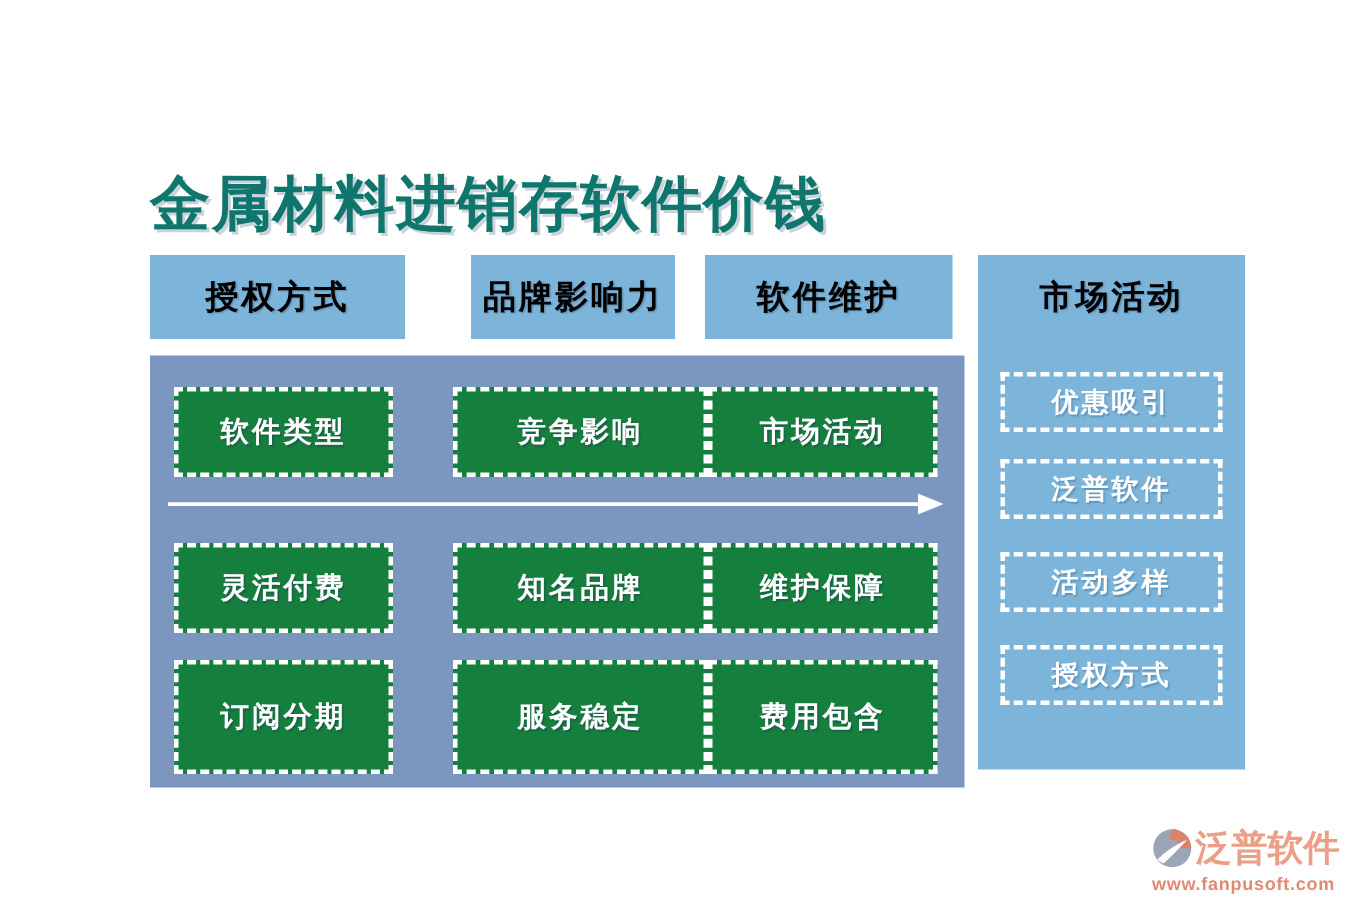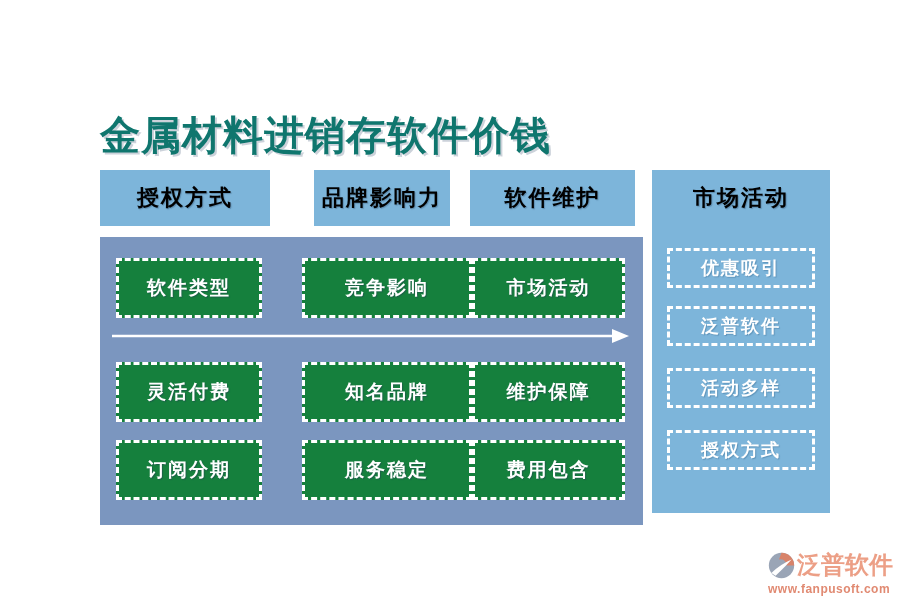--- a/index.html
+++ b/index.html
@@ -24,21 +24,21 @@
   .panel-main{position:absolute;left:100px;top:237px;width:543px;height:288px;background:#7b96bf;}
   .node{position:absolute;box-sizing:border-box;background:#15803d;border:3px dashed #ffffff;
         color:#ffffff;font-size:19px;font-weight:bold;letter-spacing:2px;
         display:flex;align-items:center;justify-content:center;
         text-shadow:1px 1px 1px rgba(35,55,85,0.45);z-index:2;}
   .c1{left:16px;width:146px;}
   .c2{left:183px;width:170px;margin-left:19px;}
   .c3{left:372px;width:153px;}
   .r1{top:21px;height:60px;}
   .r2{top:125px;height:60px;}
-  .r3{top:203px;height:60px;}
+  .r3{top:203px;height:76px;}
   .arrow-wrap{position:absolute;left:12px;top:90px;width:518px;height:18px;z-index:1;}
 
   
   .panel-right{position:absolute;left:652px;top:225px;width:178px;height:288px;background:#7db5da;}
   .rnode{position:absolute;left:15px;width:148px;height:40px;box-sizing:border-box;
          border:3px dashed #ffffff;background:transparent;color:#ffffff;
          font-size:18px;font-weight:bold;letter-spacing:2px;
          display:flex;align-items:center;justify-content:center;
          text-shadow:1px 1px 1px rgba(40,90,130,0.35);}
   .rn1{top:23px;} .rn2{top:81px;} .rn3{top:143px;} .rn4{top:205px;}

